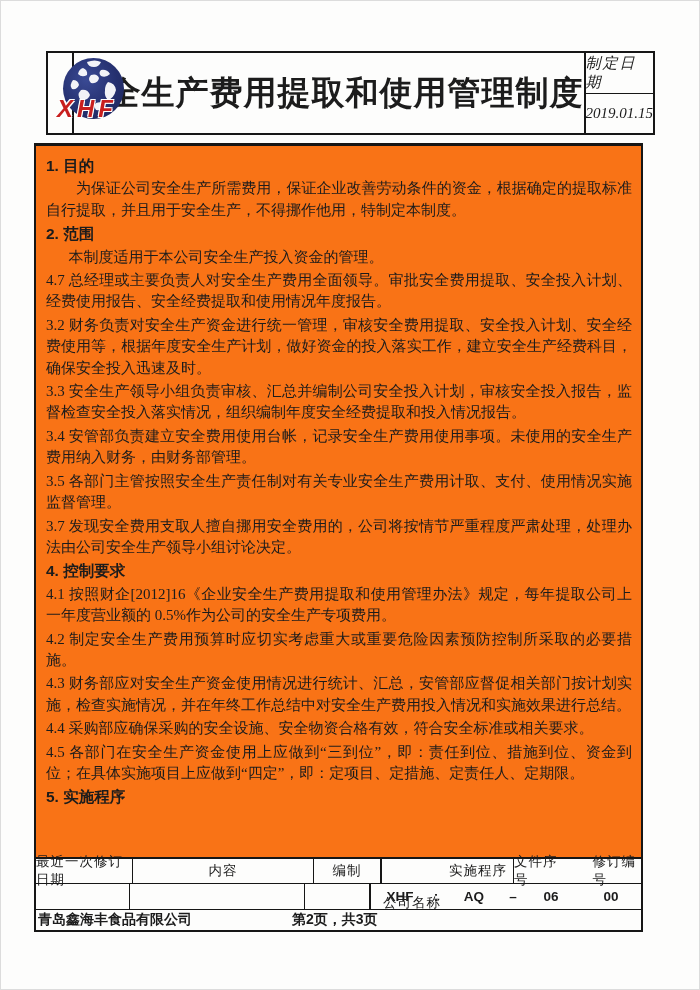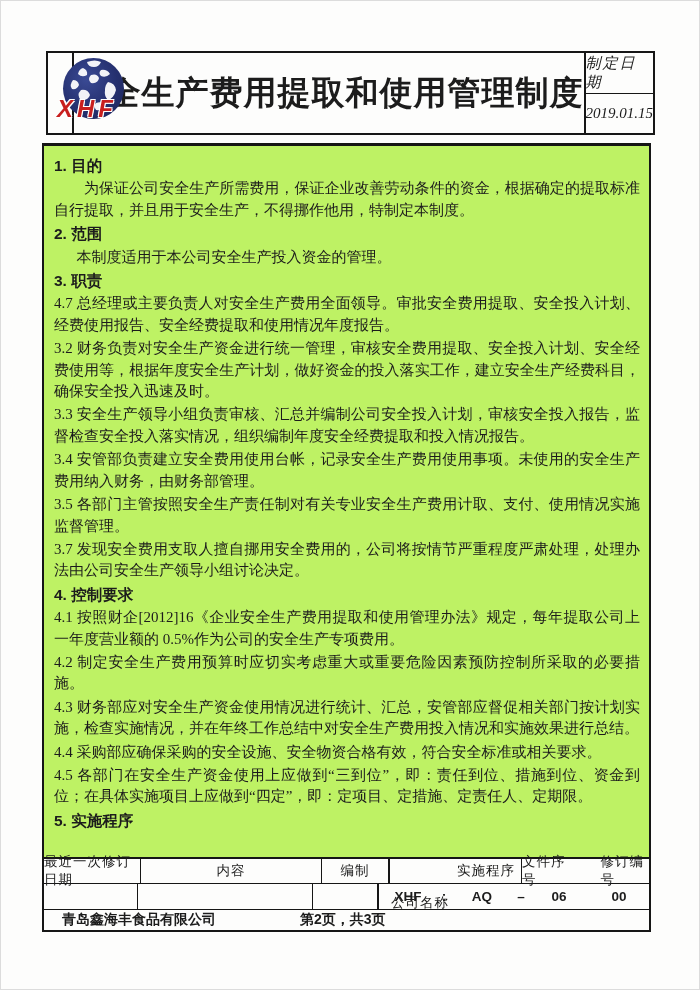--- a/index.html
+++ b/index.html
@@ -54,25 +54,25 @@
     display: flex; align-items: center; justify-content: center;
     font-size: 15px; letter-spacing: 2px;
   }
   .date-cell .cell-bottom {
     flex: 1;
     display: flex; align-items: center; justify-content: center;
     font-size: 15px;
   }
   
   .main-box {
-    position: absolute; left: 42px; top: 143px;
+    position: absolute; left: 34px; top: 143px;
     width: 609px; height: 789px;
     border: 2px solid #161616;
     border-top-width: 3px;
-    background: #bef264;
+    background: #f97316;
   }
   .doc-body {
     position: absolute; top: 0; left: 0; right: 0; bottom: 72px;
     padding: 7px 9px 0 10px;
     overflow: hidden;
     font-size: 15px; line-height: 21.4px;
     text-align: justify;
   }
   .doc-body .heading {
     font-family: "Liberation Sans","DejaVu Sans",sans-serif;
@@ -112,21 +112,21 @@
   .tok-cat  { width: 62px; }
   .tok-dash { width: 16px; }
   .tok-file { width: 60px; }
   .tok-rev  { width: 60px; }
   .ft-company {
     height: 20px;
     display: flex; align-items: center;
     font-family: "Liberation Sans","DejaVu Sans",sans-serif;
     font-weight: 700; font-size: 14px;
   }
-  .company-name { padding-left: 18px; }
+  .company-name { padding-left: 2px; }
   .page-indicator { position: absolute; left: 256px; }
 </style>
 </head>
 <body>
 
 <div class="page">
 
   <div class="header-table">
     <div class="logo-cell">
       <div class="globe">
@@ -151,21 +151,20 @@
       <div class="cell-bottom">2019.01.15</div>
     </div>
   </div>
 
   <div class="main-box">
     <div class="doc-body">
         <div class="heading">1. 目的</div>
         <div class="para" style="text-indent: 2em;">为保证公司安全生产所需费用，保证企业改善劳动条件的资金，根据确定的提取标准自行提取，并且用于安全生产，不得挪作他用，特制定本制度。</div>
         <div class="heading">2. 范围</div>
         <div class="para" style="text-indent: 1.5em;">本制度适用于本公司安全生产投入资金的管理。</div>
-        <div class="heading">3. 职责</div>
         <div class="para">4.7 总经理或主要负责人对安全生产费用全面领导。审批安全费用提取、安全投入计划、经费使用报告、安全经费提取和使用情况年度报告。</div>
         <div class="para">3.2 财务负责对安全生产资金进行统一管理，审核安全费用提取、安全投入计划、安全经费使用等，根据年度安全生产计划，做好资金的投入落实工作，建立安全生产经费科目，确保安全投入迅速及时。</div>
         <div class="para">3.3 安全生产领导小组负责审核、汇总并编制公司安全投入计划，审核安全投入报告，监督检查安全投入落实情况，组织编制年度安全经费提取和投入情况报告。</div>
         <div class="para">3.4 安管部负责建立安全费用使用台帐，记录安全生产费用使用事项。未使用的安全生产费用纳入财务，由财务部管理。</div>
         <div class="para">3.5 各部门主管按照安全生产责任制对有关专业安全生产费用计取、支付、使用情况实施监督管理。</div>
         <div class="para">3.7 发现安全费用支取人擅自挪用安全费用的，公司将按情节严重程度严肃处理，处理办法由公司安全生产领导小组讨论决定。</div>
         <div class="heading">4. 控制要求</div>
         <div class="para">4.1 按照财企[2012]16《企业安全生产费用提取和使用管理办法》规定，每年提取公司上一年度营业额的 0.5%作为公司的安全生产专项费用。</div>
         <div class="para">4.2 制定安全生产费用预算时应切实考虑重大或重要危险因素预防控制所采取的必要措施。</div>
         <div class="para">4.3 财务部应对安全生产资金使用情况进行统计、汇总，安管部应督促相关部门按计划实施，检查实施情况，并在年终工作总结中对安全生产费用投入情况和实施效果进行总结。</div>

